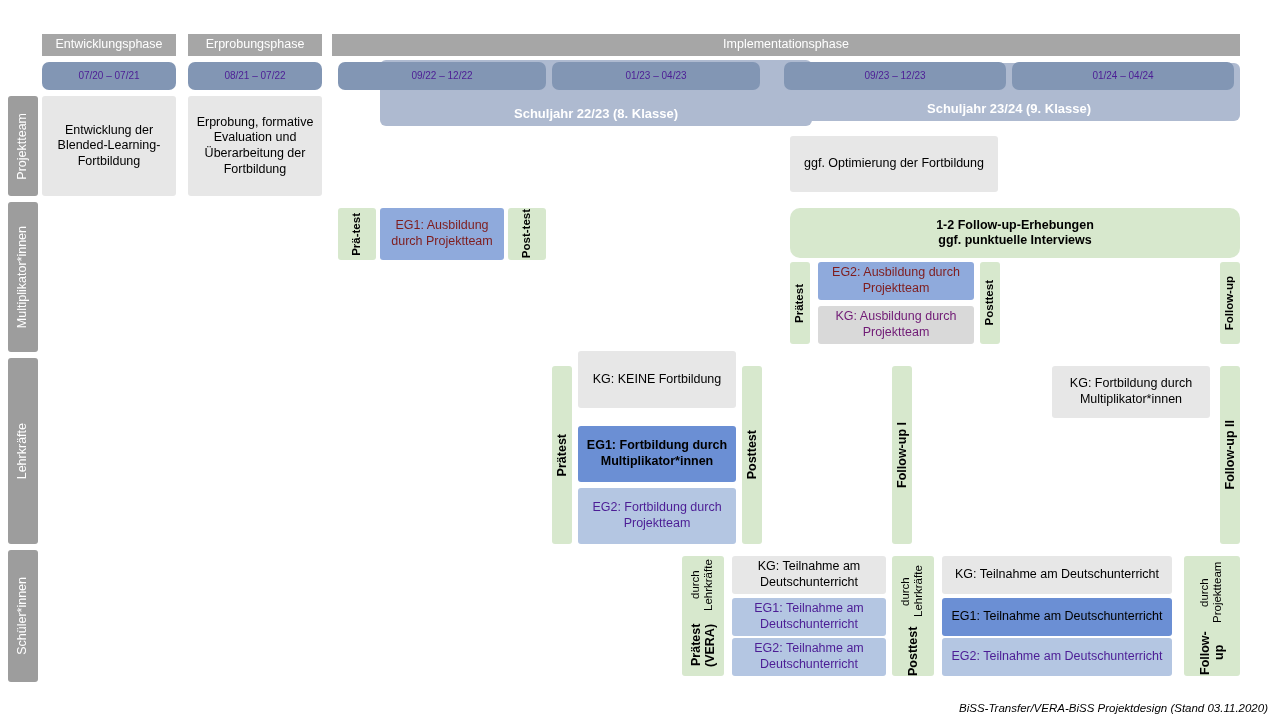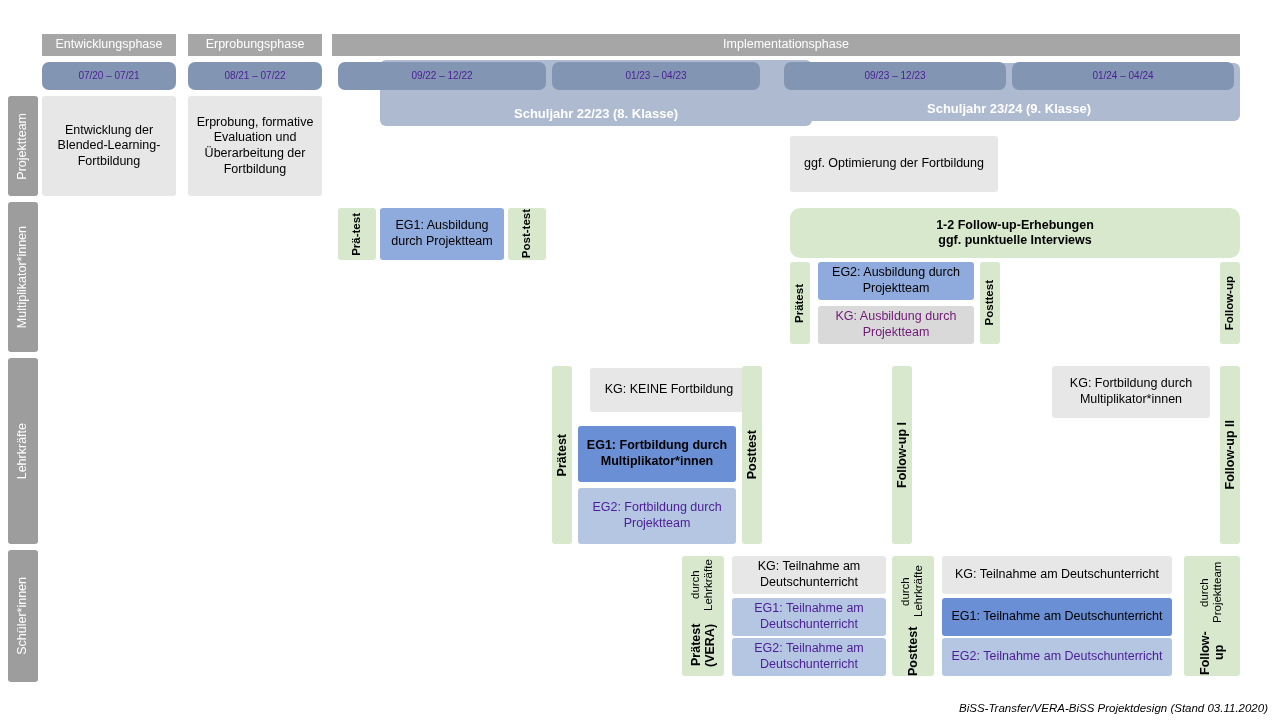--- a/index.html
+++ b/index.html
@@ -80,21 +80,21 @@
   }
   
   .blue-mid {
     background: #b4c6e2;
     color: #4c1d95;
     border-radius: 3px;
     padding: 2px 6px;
   }
   .blue-strong {
     background: #8faadc;
-    color: #000000;
+    color: #7f1d1d;
     border-radius: 3px;
     padding: 2px 6px;
   }
   .blue-dark {
     background: #6b8fd4;
     color: #000000;
     border-radius: 3px;
     padding: 2px 6px;
   }
   
@@ -218,21 +218,21 @@
   <div class="box green" style="left:980px; top:262px; width:20px; height:82px;">
     <span class="vtext bold small">Posttest</span>
   </div>
   <div class="box green" style="left:1220px; top:262px; width:20px; height:82px;">
     <span class="vtext bold small">Follow-up</span>
   </div>
 
   <div class="box green" style="left:552px; top:366px; width:20px; height:178px;">
     <span class="vtext bold">Prätest</span>
   </div>
-  <div class="box grey" style="left:578px; top:368px; width:158px; height:44px;margin-left:12px;">
+  <div class="box grey" style="left:578px; top:351px; width:158px; height:57px;">
     <span>KG:  KEINE Fortbildung</span>
   </div>
   <div class="box blue-dark" style="left:578px; top:426px; width:158px; height:56px;">
     <span class="bold">EG1: Fortbildung durch Multiplikator*innen</span>
   </div>
   <div class="box blue-mid" style="left:578px; top:488px; width:158px; height:56px;">
     <span>EG2: Fortbildung durch Projektteam</span>
   </div>
   <div class="box green" style="left:742px; top:366px; width:20px; height:178px;">
     <span class="vtext bold">Posttest</span>

